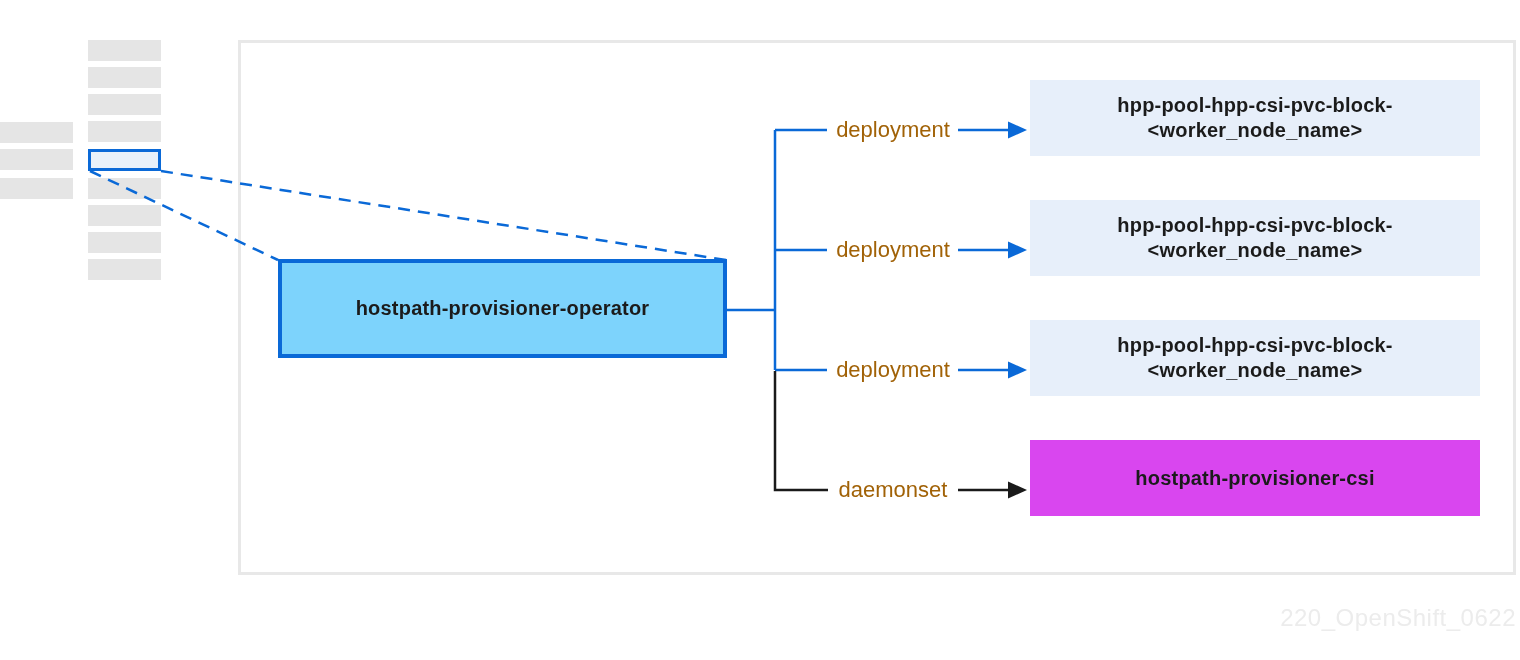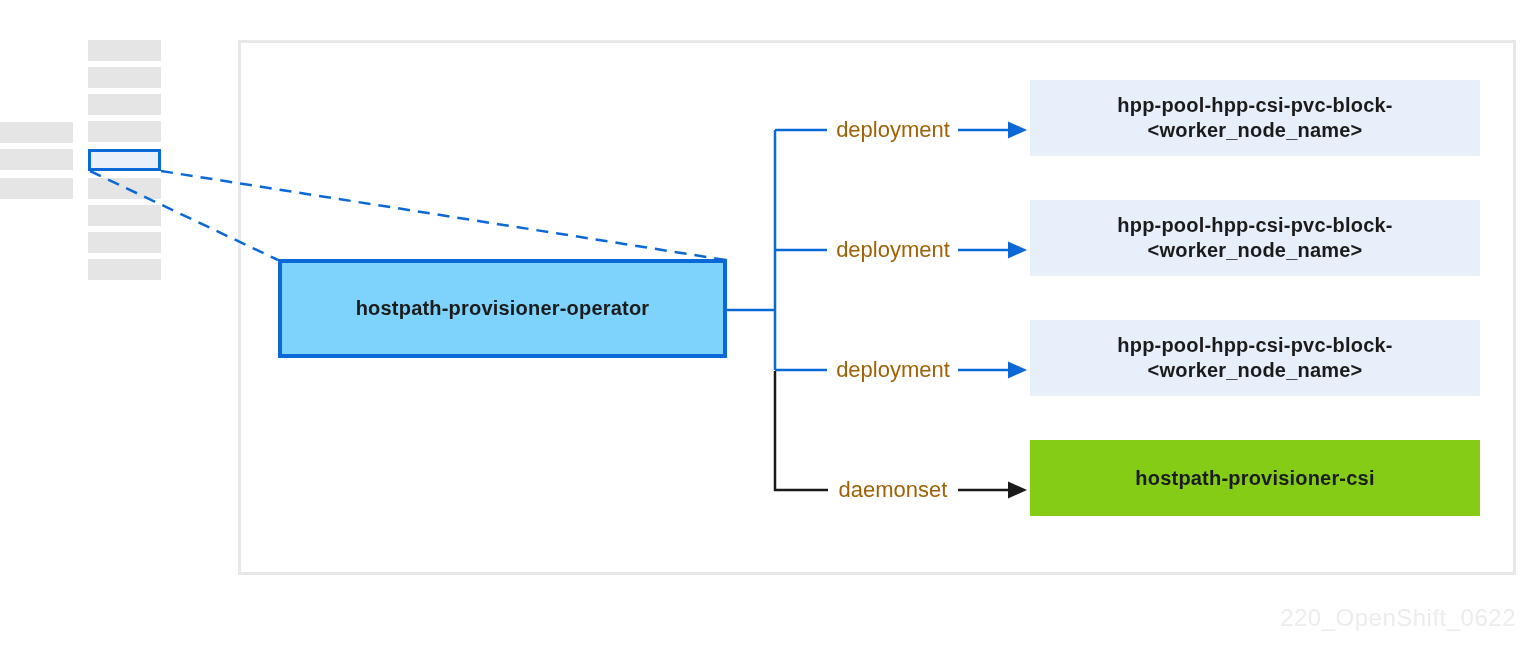--- a/index.html
+++ b/index.html
@@ -29,21 +29,21 @@
     display:flex;align-items:center;justify-content:center;
     font-size:20px;font-weight:bold;letter-spacing:.2px;
   }
   .target-box{
     position:absolute;left:1030px;width:450px;height:76px;z-index:3;
     display:flex;align-items:center;justify-content:center;text-align:center;
     font-size:20px;font-weight:bold;line-height:25px;letter-spacing:.2px;
   }
   .target-box .inner{width:340px;}
   .target-blue{background:#e7effa;}
-  .target-gray{background:#84cc16;}
+  .target-gray{background:#d946ef;}
   .t1{top:80px;} .t2{top:200px;} .t3{top:320px;} .t4{top:440px;}
   
   .branch-label{
     position:absolute;left:831px;width:124px;height:30px;line-height:30px;
     text-align:center;font-size:22px;color:#a16207;z-index:3;background:#fff;
   }
   .b1{top:115px;} .b2{top:235px;} .b3{top:355px;} .b4{top:475px;}
   
   .watermark{
     position:absolute;right:4px;top:604px;font-size:24px;color:#ececec;

